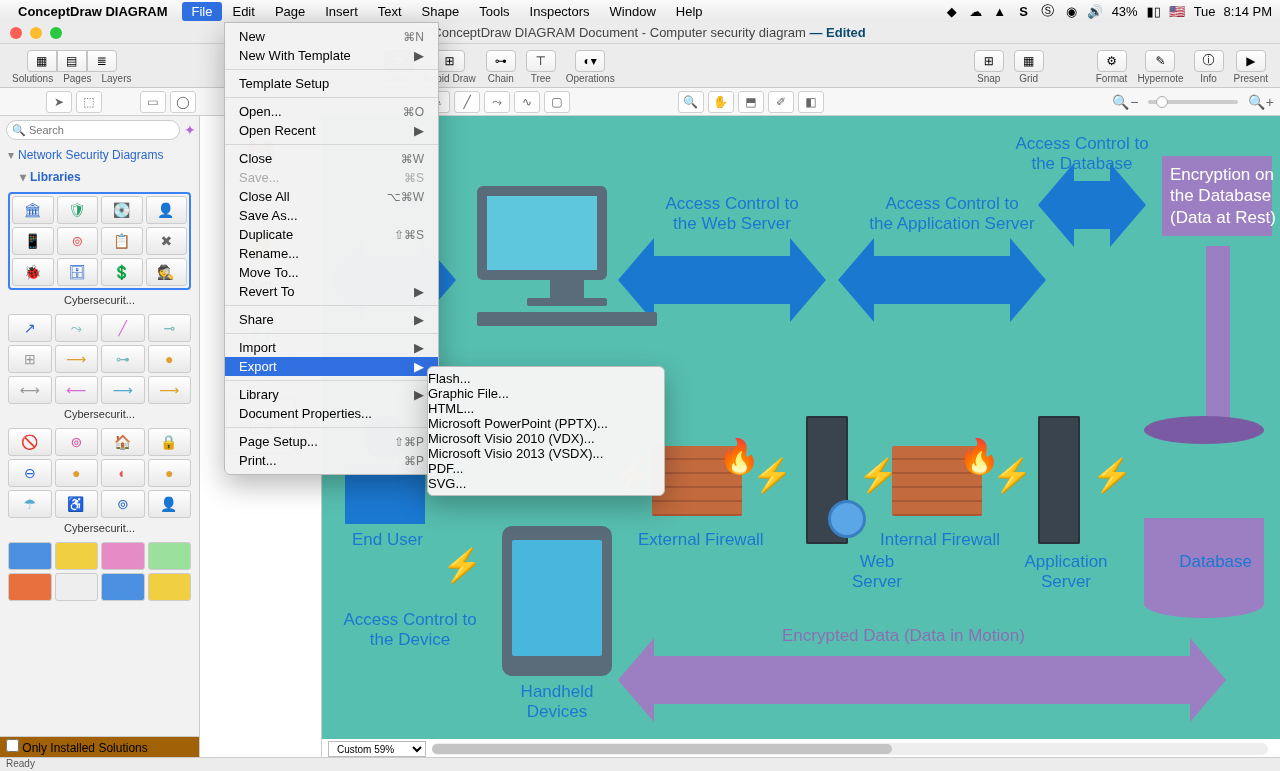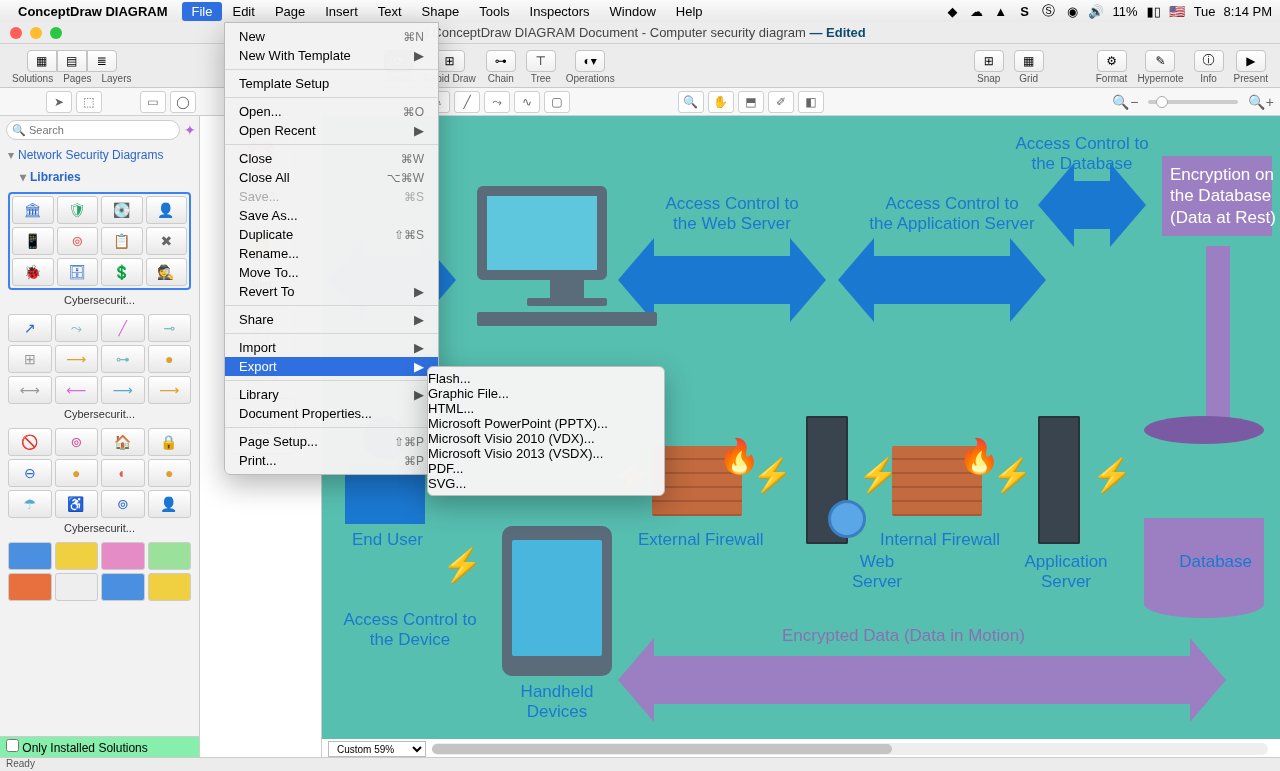--- a/index.html
+++ b/index.html
@@ -40,21 +40,21 @@
   .search .mag{position:absolute; margin-left:6px; font-size:11px; color:#888;}
   .wand{width:18px;color:#b468d6;font-size:14px;margin-left:4px;}
   .treehdr{font-size:12px;color:#2a67c9;padding:4px 8px;}
   .treehdr .tw{color:#888;margin-right:4px;}
   .treehdr.sub{padding-left:20px;font-weight:600;}
   .libscroll{flex:1;overflow:hidden;padding:4px 8px;}
   .libgrid{display:grid;grid-template-columns:repeat(4,1fr);gap:3px;margin-bottom:4px;}
   .libgrid.sel{border:2px solid #3b82f6;border-radius:4px;padding:2px;}
   .swatch{height:28px;border:1px solid #ccc;border-radius:3px;background:linear-gradient(#fff,#e8e8e8);display:flex;align-items:center;justify-content:center;font-size:14px;}
   .liblabel{text-align:center;font-size:11px;color:#333;margin-bottom:8px;}
-  .chk{padding:2px 6px;font-size:12px;border-top:1px solid #ccc;background:#86efac;}
+  .chk{padding:2px 6px;font-size:12px;border-top:1px solid #ccc;background:#a16207;}
   
   .midcol{width:122px;background:#fff;border-right:1px solid #ccc;overflow:hidden;padding-top:6px;}
   .shapecell{display:flex;flex-direction:column;align-items:center;margin:6px 0 18px;}
   .shapebox{width:70px;height:56px;border:1px solid #ccc;border-radius:4px;background:linear-gradient(#fff,#f0f0f0);display:flex;align-items:center;justify-content:center;font-size:28px;}
   .shapelbl{font-size:11px;margin-top:4px;}
   
   .canvaswrap{flex:1;position:relative;background:#fff;}
   .canvas{position:absolute;inset:0 0 18px 0;background:#57bfb0;overflow:hidden;}
   .hscroll{position:absolute;left:110px;right:12px;bottom:2px;height:12px;background:#eee;border-radius:6px;}
   .hscroll .thumb{position:absolute;left:0;width:55%;top:1px;bottom:1px;background:#c4c4c4;border-radius:5px;}
@@ -118,21 +118,21 @@
   <span class="menubar-item">Window</span>
   <span class="menubar-item">Help</span>
   <div class="menubar-right">
     <span class="ic">◆</span>
     <span class="ic">☁</span>
     <span class="ic">▲</span>
     <span class="ic" style="font-weight:700">S</span>
     <span class="ic">Ⓢ</span>
     <span class="ic">◉</span>
     <span class="ic">🔊</span>
-    <span>11%</span>
+    <span>43%</span>
     <span class="ic">▮▯</span>
     <span class="ic">🇺🇸</span>
     <span>Tue</span>
     <span>8:14 PM</span>
   </div>
 </div>
 
 <div class="winbar">
   <div class="traffic">
     <div class="dot r"></div>
@@ -427,27 +427,27 @@
     </div>
     <div class="mi">
       <span class="lbl">Open Recent</span>
       <span class="arr">▶</span>
     </div>
     <hr>
     <div class="mi">
       <span class="lbl">Close</span>
       <span class="sc">⌘W</span>
     </div>
-    <div class="mi">
-      <span class="lbl">Close All</span>
-      <span class="sc">⌥⌘W</span>
-    </div>
     <div class="mi dis">
       <span class="lbl">Save...</span>
       <span class="sc">⌘S</span>
+    </div>
+    <div class="mi">
+      <span class="lbl">Close All</span>
+      <span class="sc">⌥⌘W</span>
     </div>
     <div class="mi">
       <span class="lbl">Save As...</span>
     </div>
     <div class="mi">
       <span class="lbl">Duplicate</span>
       <span class="sc">⇧⌘S</span>
     </div>
     <div class="mi">
       <span class="lbl">Rename...</span>

